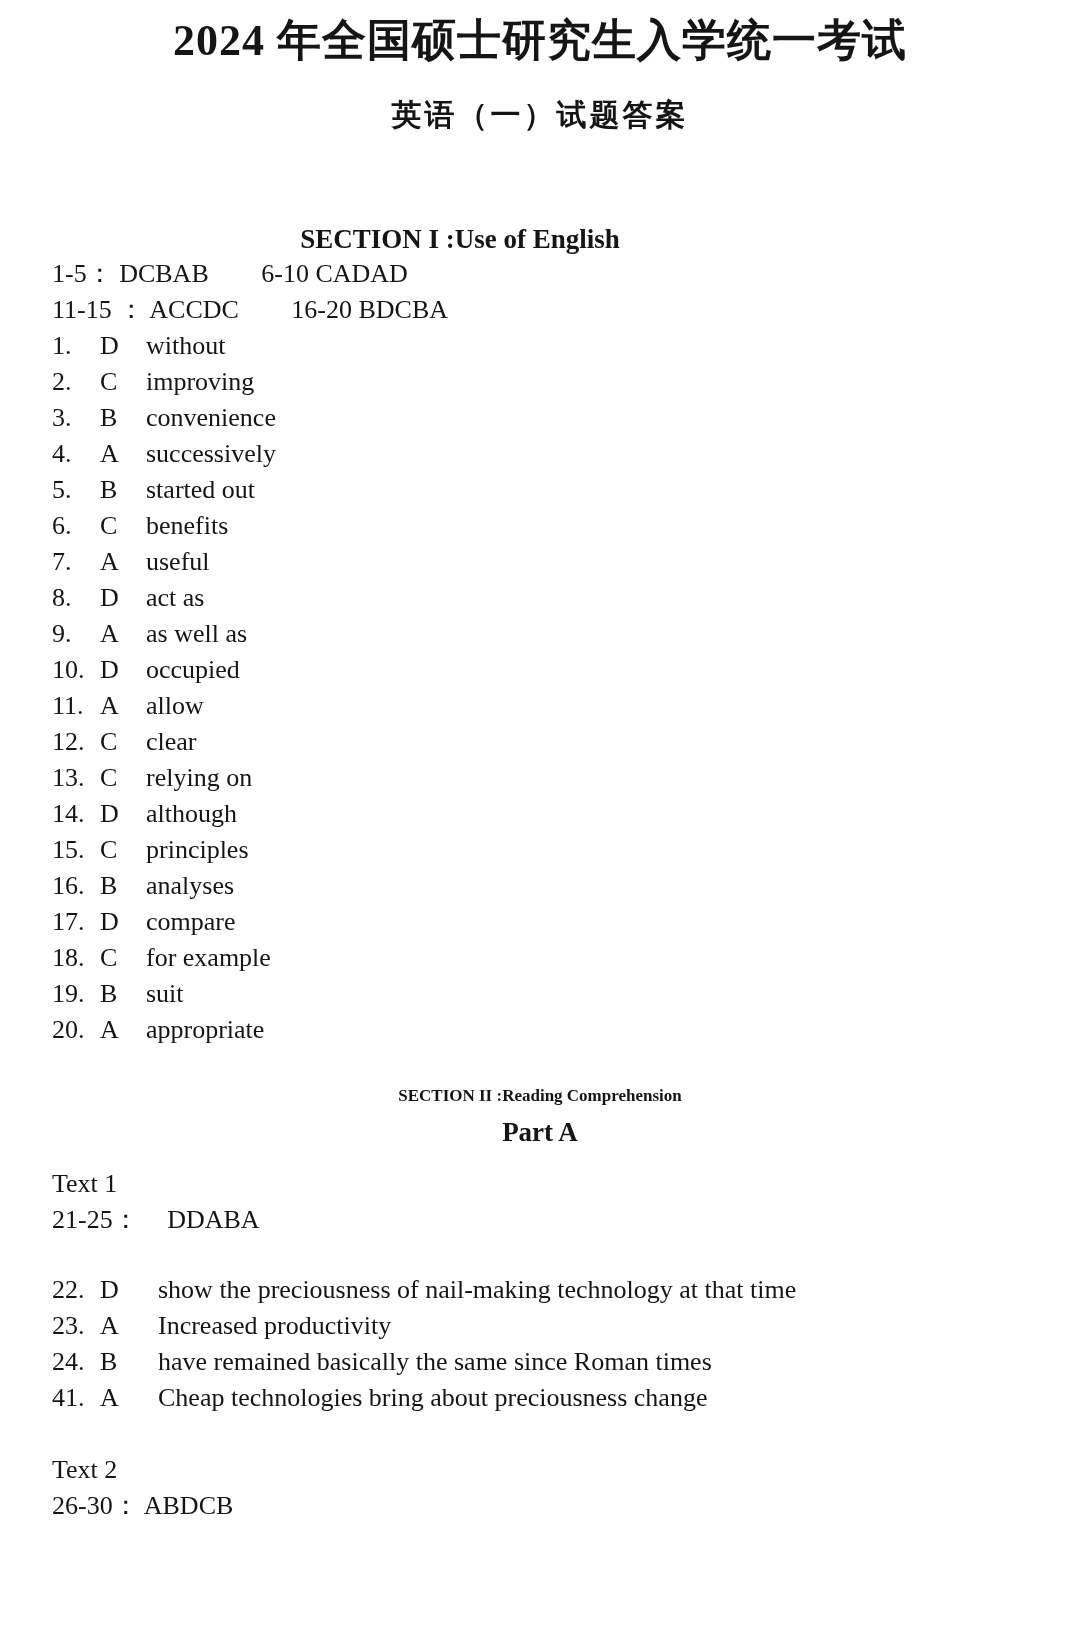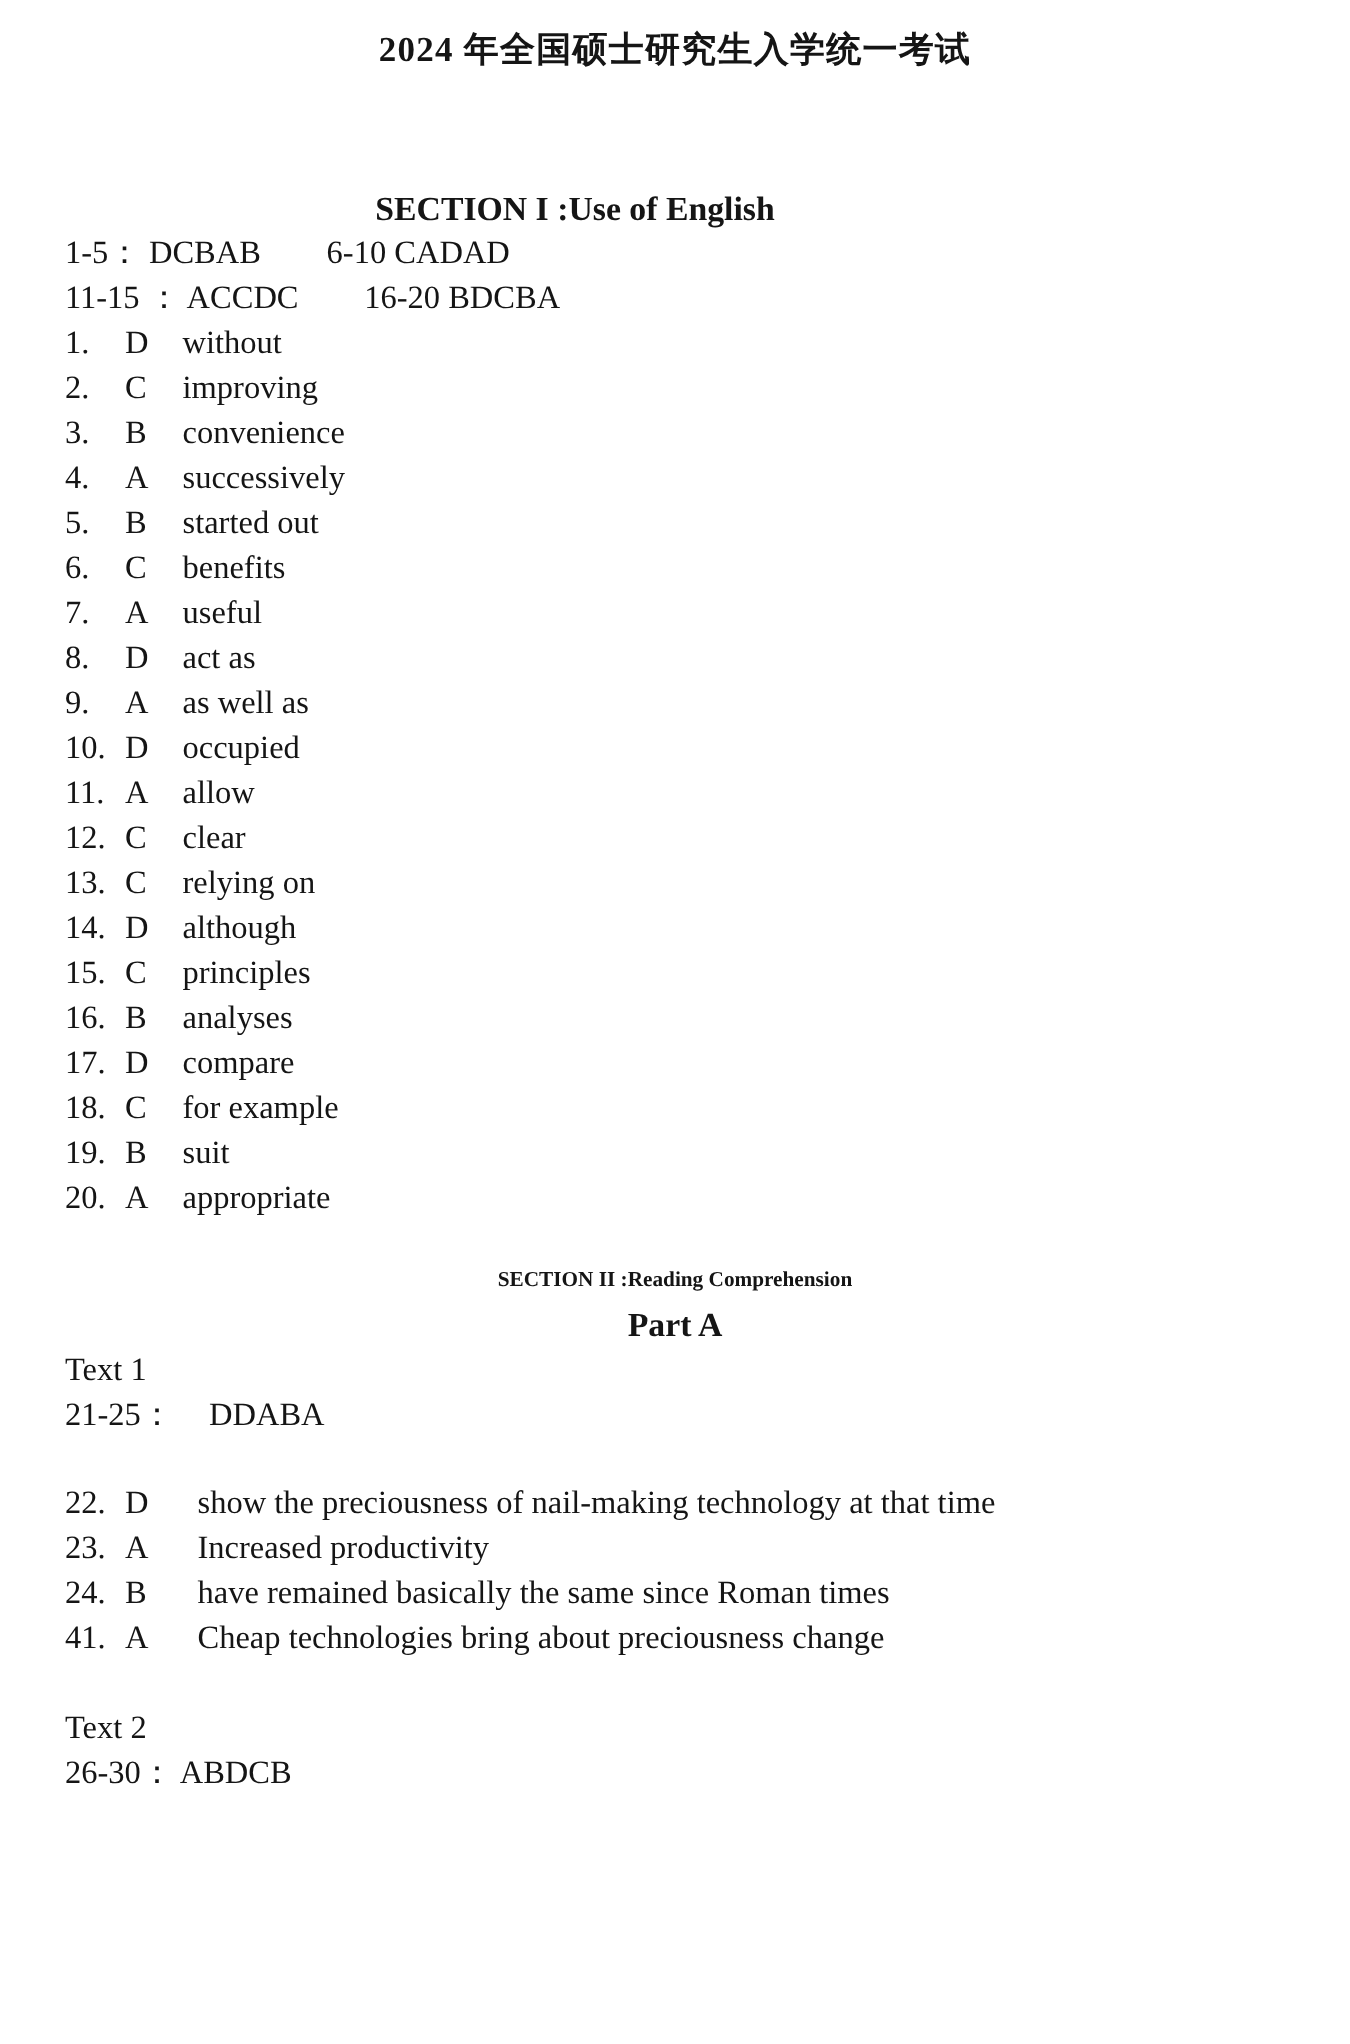--- a/index.html
+++ b/index.html
@@ -9,21 +9,21 @@
     height: 1635px;
     background: #ffffff;
     color: #151515;
     font-family: "Liberation Serif", "DejaVu Serif", serif;
     overflow: hidden;
   }
   .title1 {
     margin: 0;
     padding-top: 20px;
     text-align: center;
-    font-size: 28px;
+    font-size: 44px;
     font-weight: bold;
     letter-spacing: 1px;
     line-height: 42px;
   }
   .title2 {
     margin: 34px 0 0 0;
     text-align: center;
     font-size: 30px;
     font-weight: bold;
     letter-spacing: 3px;
@@ -52,30 +52,31 @@
     line-height: 36px;
   }
   .content { padding-left: 52px; font-size: 26px; }
   .summary { line-height: 36px; white-space: nowrap; }
   .summary .right { margin-left: 46px; }
   .rows { margin-top: 0; }
   .row { line-height: 36px; white-space: nowrap; }
   .row .num { display: inline-block; width: 48px; }
   .row .choice { display: inline-block; width: 46px; }
   .rows2 .row .choice { display: inline-block; width: 58px; }
-  .text-label { line-height: 36px; }
+  .text-label { line-height: 36px; margin-top: 16px; }
   .spacer-small { height: 34px; }
   .t1-summary .right { margin-left: 22px; text-align: center; }
 </style>
 </head>
 <body>
 
 <div class="page">
 
   <h1 class="title1">2024 年全国硕士研究生入学统一考试</h1>
+  <h2 class="title2">英语（一）试题答案</h2>
 
   <div class="sec1-head">SECTION I :Use of English</div>
 
   <div class="content">
     <div class="summary">
       <span>1-5：  DCBAB</span>
       <span class="right">6-10 CADAD</span>
     </div>
     <div class="summary">
       <span>11-15  ：  ACCDC</span>

